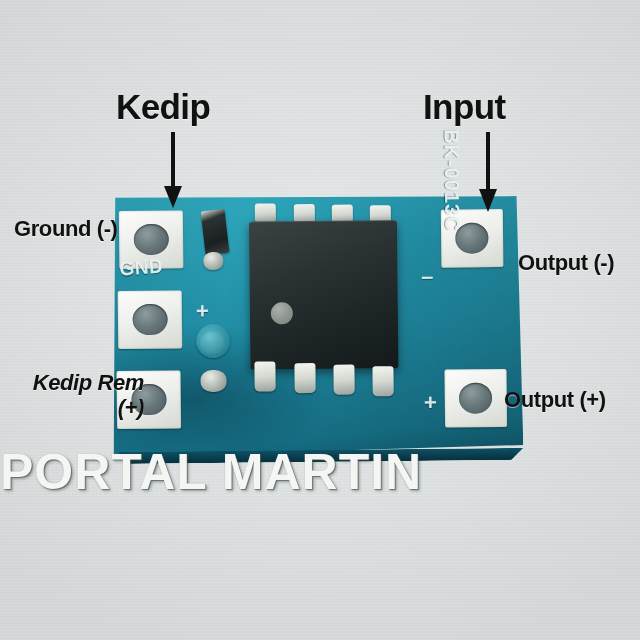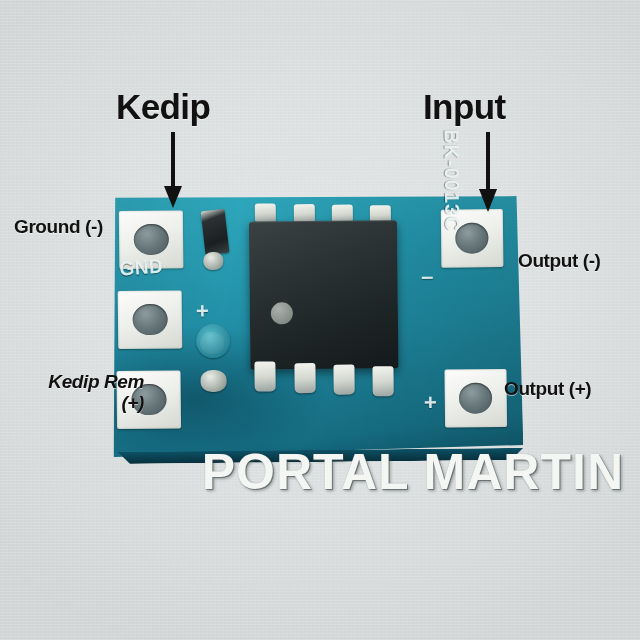--- a/index.html
+++ b/index.html
@@ -33,21 +33,21 @@
   .anno {
     position: absolute;
     color: #111;
     font-weight: 700;
     letter-spacing: -0.3px;
     white-space: nowrap;
     line-height: 1.08;
     text-shadow: 0 1px 0 rgba(255,255,255,.55);
   }
   .anno.big { font-size: 35px; font-weight: 600; letter-spacing: -0.6px; }
-  .anno.mid { font-size: 19px; font-weight: 600; letter-spacing: -0.4px; }
+  .anno.mid { font-size: 22px; font-weight: 600; letter-spacing: -0.4px; }
   .anno.two-line { white-space: normal; text-align: right; line-height: 1.12; font-style: italic; }
 
   
   .arrow { position: absolute; }
 
   
   #board-wrap {
     position: absolute;
     left: 104px;
     top: 193px;
@@ -159,21 +159,21 @@
   }
   #silk-gnd { left: 16px; top: 62px; font-size: 19px; transform: rotate(-4deg) scaleY(1.05); letter-spacing: .5px; }
   #silk-code { right: 58px; top: 40px; font-size: 20px; transform: rotate(90deg); transform-origin: right top; letter-spacing: 1px; }
   .silk-sym { font-size: 22px; font-weight: 700; }
 
   
   #watermark {
     position: absolute;
     left: 0; right: 16px;
     top: 443px;
-    text-align: right;
+    text-align: left;
     font-family: "Liberation Sans", sans-serif;
     font-size: 50px;
     font-weight: 700;
     letter-spacing: 1px;
     color: #f4f6f4;
     text-shadow:
       1px 1px 0 rgba(70,80,80,.55),
       2px 2px 3px rgba(40,50,50,.40),
       0 0 1px rgba(120,130,130,.6);
   }
@@ -246,17 +246,17 @@
     <polygon points="13,82 4,59 22,59" fill="#111"></polygon>
   </svg>
 
   <div class="anno mid" style="left:14px; top:217px;">Ground (-)</div>
   <div class="anno mid two-line" style="left:4px; top:371px; width:140px;">
     <span>Kedip Rem</span><br>
     <span>(+)</span>
   </div>
 
   <div class="anno mid" style="left:518px; top:251px;">Output (-)</div>
-  <div class="anno mid" style="left:504px; top:379px;">Output (+)</div>
+  <div class="anno mid" style="left:504px; top:388px;">Output (+)</div>
 
   <div id="watermark">PORTAL MARTIN</div>
 
 </div>
 
 </body></html>

